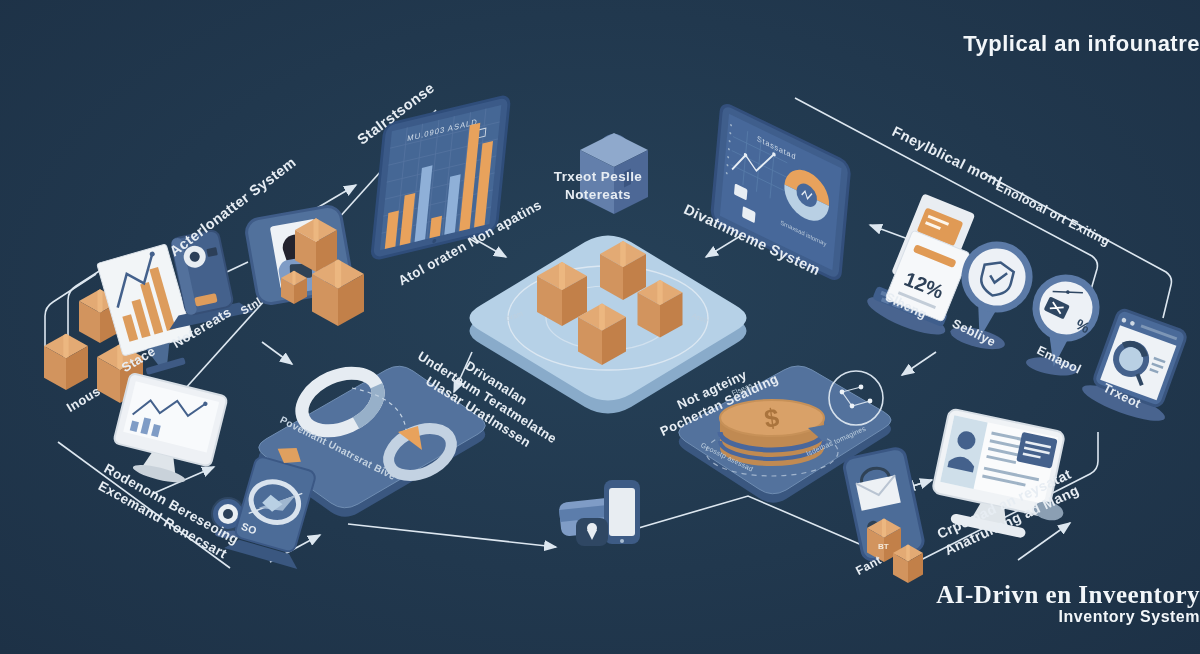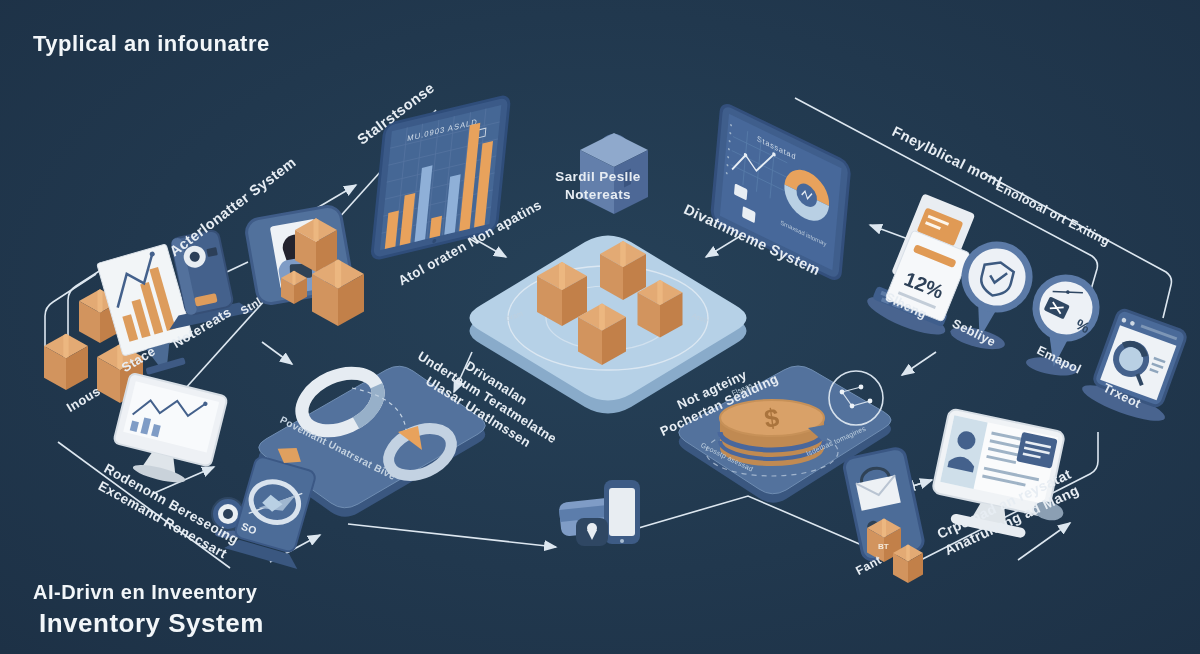--- a/index.html
+++ b/index.html
@@ -8,21 +8,21 @@
     background:radial-gradient(ellipse at 50% 45%, #264158 0%, #21384e 55%, #1d3146 100%);
     font-family:"Liberation Sans",sans-serif;
   }
   .scene > svg{position:absolute;left:0;top:0;}
   .lbl{
     position:absolute;color:#e7edf3;font-weight:700;white-space:nowrap;
     text-align:center;letter-spacing:.4px;line-height:1.3;
   }
   .lbl.soft{color:#c6d4e2;font-weight:600;}
   .lbl.tiny{color:#bfd0df;font-weight:400;letter-spacing:.2px;}
-  .title{position:absolute;color:#f2f6f9;font-weight:800;letter-spacing:.5px;text-align:left;white-space:nowrap;padding-left:33px;}
+  .title{position:absolute;color:#f2f6f9;font-weight:800;letter-spacing:.5px;text-align:right;white-space:nowrap;padding-left:33px;}
 </style>
 </head>
 <body>
 
 <div class="scene">
 
 <svg width="1200" height="654" viewBox="0 0 1200 654">
   <defs>
     <marker id="ah" markerWidth="9" markerHeight="7" refX="7.5" refY="3.5" orient="auto">
       <path d="M0,0 L8.5,3.5 L0,7 Z" fill="#dde7f0"></path>
@@ -354,21 +354,21 @@
   </g>
 </svg>
 
 <div class="title" style="left:0;right:0;top:31px;font-size:22px;">Typlical an infounatre</div>
 
 <div class="lbl" style="left:233px;top:207px;font-size:14.5px;transform:translate(-50%,-50%) rotate(-37deg);">Acterlonatter System</div>
 <div class="lbl" style="left:396px;top:114px;font-size:14.5px;transform:translate(-50%,-50%) rotate(-37deg);">Stalrstsonse</div>
 <div class="lbl" style="left:470px;top:243px;font-size:13.5px;transform:translate(-50%,-50%) rotate(-29deg);">Atol oraten Non apatins</div>
 
 <div class="lbl" style="left:598px;top:186px;font-size:13.5px;transform:translate(-50%,-50%);">
-  <div>Sardil Peslle</div>
+  <div>Trxeot Peslle</div>
   <div>Notereats</div>
 </div>
 
 <div class="lbl" style="left:947px;top:157px;font-size:14.5px;transform:translate(-50%,-50%) rotate(26deg);">Fneylblical monl</div>
 <div class="lbl" style="left:752px;top:240px;font-size:14.5px;transform:translate(-50%,-50%) rotate(25deg);">Divatnmeme System</div>
 <div class="lbl" style="left:1053px;top:214px;font-size:12.5px;transform:translate(-50%,-50%) rotate(27deg);">Enolooal ort Exiting</div>
 <div class="lbl" style="left:906px;top:306px;font-size:12.5px;transform:translate(-50%,-50%) rotate(26deg);">Slheng</div>
 <div class="lbl" style="left:974px;top:333px;font-size:12.5px;transform:translate(-50%,-50%) rotate(26deg);">Sebliye</div>
 <div class="lbl" style="left:1059px;top:360px;font-size:12.5px;transform:translate(-50%,-50%) rotate(26deg);">Emapol</div>
 <div class="lbl" style="left:1122px;top:396px;font-size:12.5px;transform:translate(-50%,-50%) rotate(26deg);">Trxeot</div>
@@ -402,16 +402,16 @@
   <div>Excemand Ronecsart</div>
 </div>
 <div class="lbl" style="left:249px;top:529px;font-size:10.5px;transform:translate(-50%,-50%) rotate(20deg);">SO</div>
 
 <div class="lbl" style="left:1008px;top:512px;font-size:14px;transform:translate(-50%,-50%) rotate(-25deg);">
   <div>Crpemad an reysatat</div>
   <div>Anatrunang ad Mang</div>
 </div>
 <div class="lbl" style="left:869px;top:566px;font-size:12px;transform:translate(-50%,-50%) rotate(-28deg);">Fant</div>
 
-<div class="title" style="left:0;right:0;top:581px;font-size:20px;">AI-Drivn en Inveentory</div>
-<div class="title" style="left:6px;right:0;top:608px;font-size:26px;">Inventory System</div>
+<div class="title" style="left:0;right:0;top:581px;font-size:25px;font-family:Liberation Serif, serif;">AI-Drivn en Inveentory</div>
+<div class="title" style="left:6px;right:0;top:608px;font-size:16px;">Inventory System</div>
 
 </div>
 
 </body></html>

